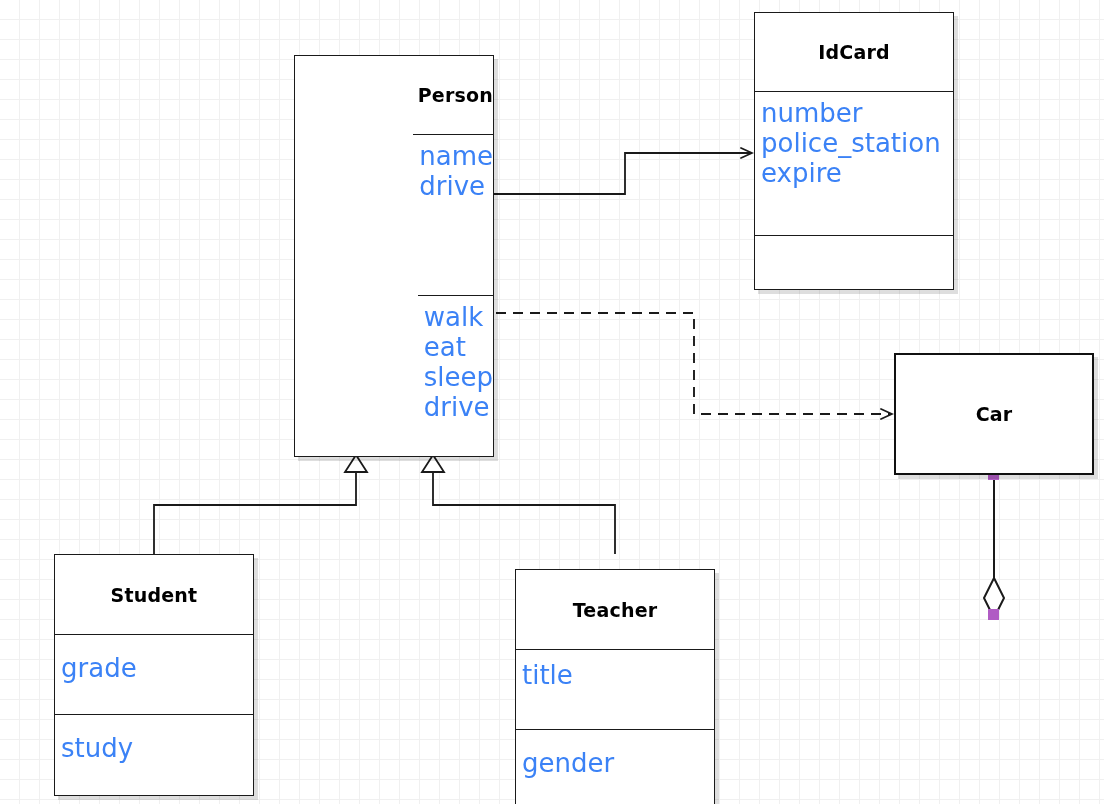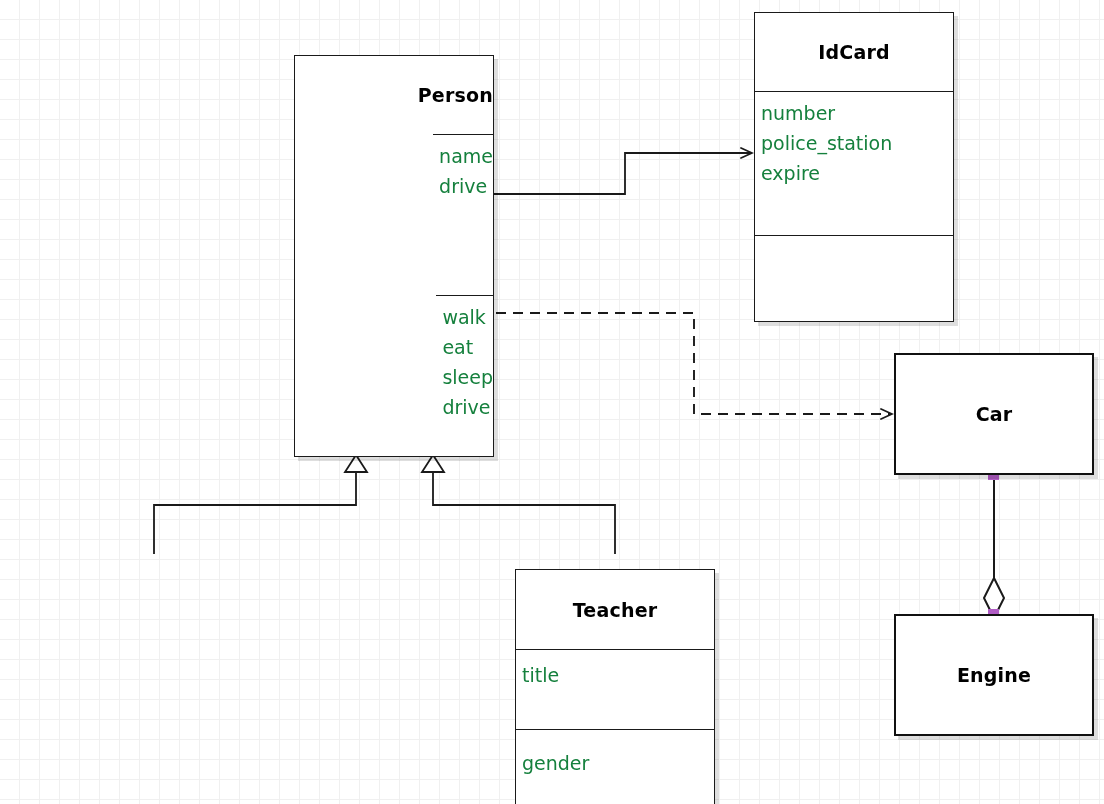--- a/index.html
+++ b/index.html
@@ -56,23 +56,23 @@
     display: flex;
     align-items: center;
     justify-content: center;
     font-weight: bold;
     font-size: 19px;
     color: #000000;
     letter-spacing: 0.2px;
   }
   .member-list {
     padding: 6px 0 0 6px;
-    font-size: 19px;
+    font-size: 26px;
     line-height: 30px;
-    color: #15803d;
+    color: #3b82f6;
   }
   .member-list .member {
     white-space: nowrap;
   }
   .empty-compartment { }
 
   
   .handle {
     position: absolute;
     width: 11px;
@@ -129,44 +129,50 @@
       <div class="member">drive</div>
     </div>
     <div class="compartment member-list" style="flex:1;margin-left:28px;">
       <div class="member">walk</div>
       <div class="member">eat</div>
       <div class="member">sleep</div>
       <div class="member">drive</div>
     </div>
   </div>
 
-  <div class="uml-class" style="left:754px; top:12px; width:200px; height:310px;">
+  <div class="uml-class" style="left:754px; top:12px; width:200px; height:278px;">
     <div class="compartment class-name" style="height:78px;">
       <span>IdCard</span>
     </div>
     <div class="compartment member-list" style="height:144px;">
       <div class="member">number</div>
       <div class="member">police_station</div>
       <div class="member">expire</div>
     </div>
     <div class="compartment member-list empty-compartment" style="flex:1;"></div>
   </div>
 
   <div class="uml-class selected" style="left:894px; top:353px; width:200px; height:122px;">
     <div class="compartment class-name" style="flex:1;align-items:center;">
       <span>Car</span>
     </div>
   </div>
 
-  <div class="uml-class selected" style="left:894px; top:614px; width:200px; height:122px;">
-    <div class="compartment class-name" style="flex:1;">
-      <span>Engine</span>
+
+  <div class="uml-class" style="left:54px; top:554px; width:200px; height:242px;">
+    <div class="compartment class-name" style="height:79px;">
+      <span>Student</span>
+    </div>
+    <div class="compartment member-list" style="height:80px; padding-top:18px;">
+      <div class="member">grade</div>
+    </div>
+    <div class="compartment member-list" style="flex:1; padding-top:18px;">
+      <div class="member">study</div>
     </div>
   </div>
-
 
   <div class="uml-class" style="left:515px; top:569px; width:200px; height:256px;">
     <div class="compartment class-name" style="height:79px;">
       <span>Teacher</span>
     </div>
     <div class="compartment member-list" style="height:80px; padding-top:10px;">
       <div class="member">title</div>
     </div>
     <div class="compartment member-list" style="flex:1; padding-top:18px;">
       <div class="member">gender</div>

